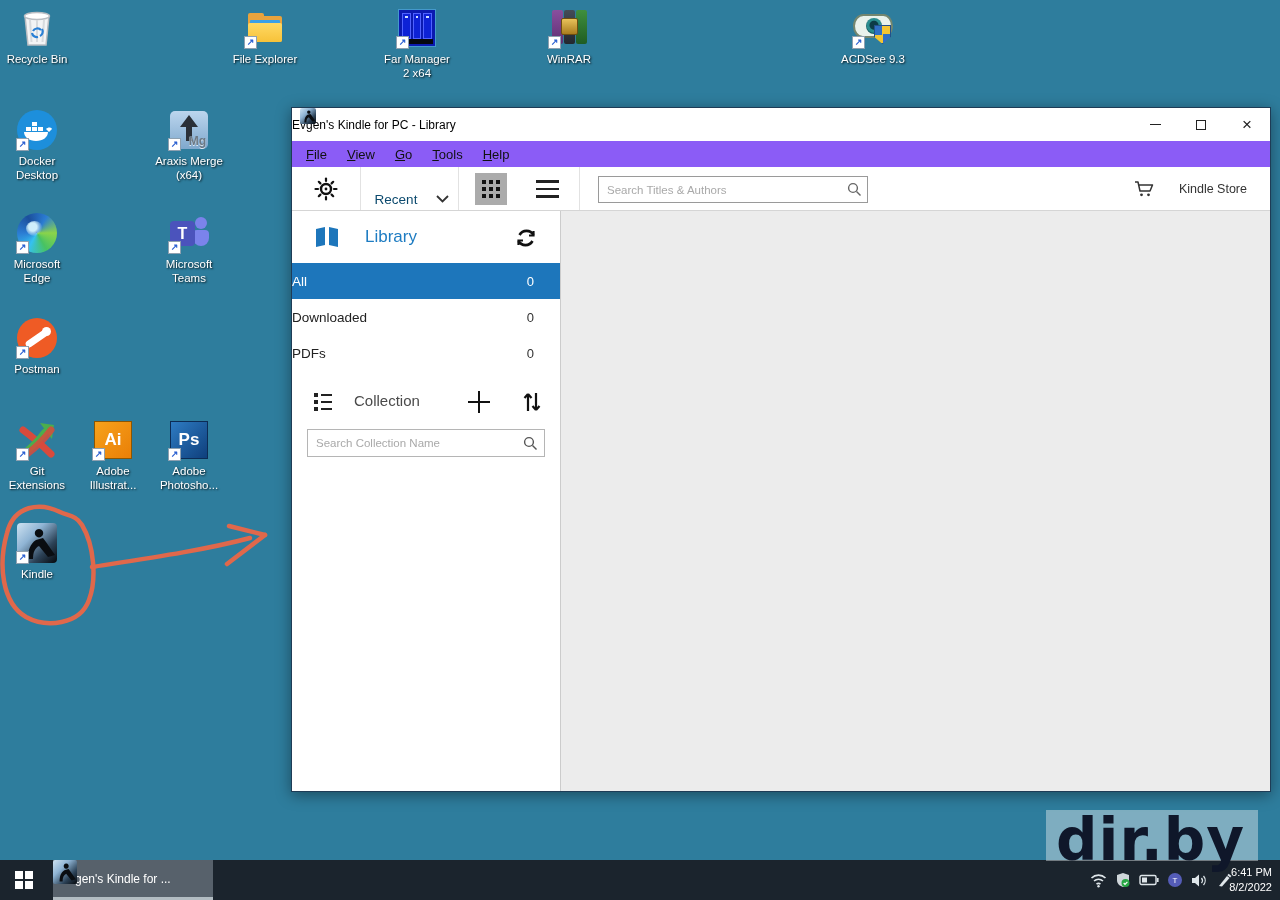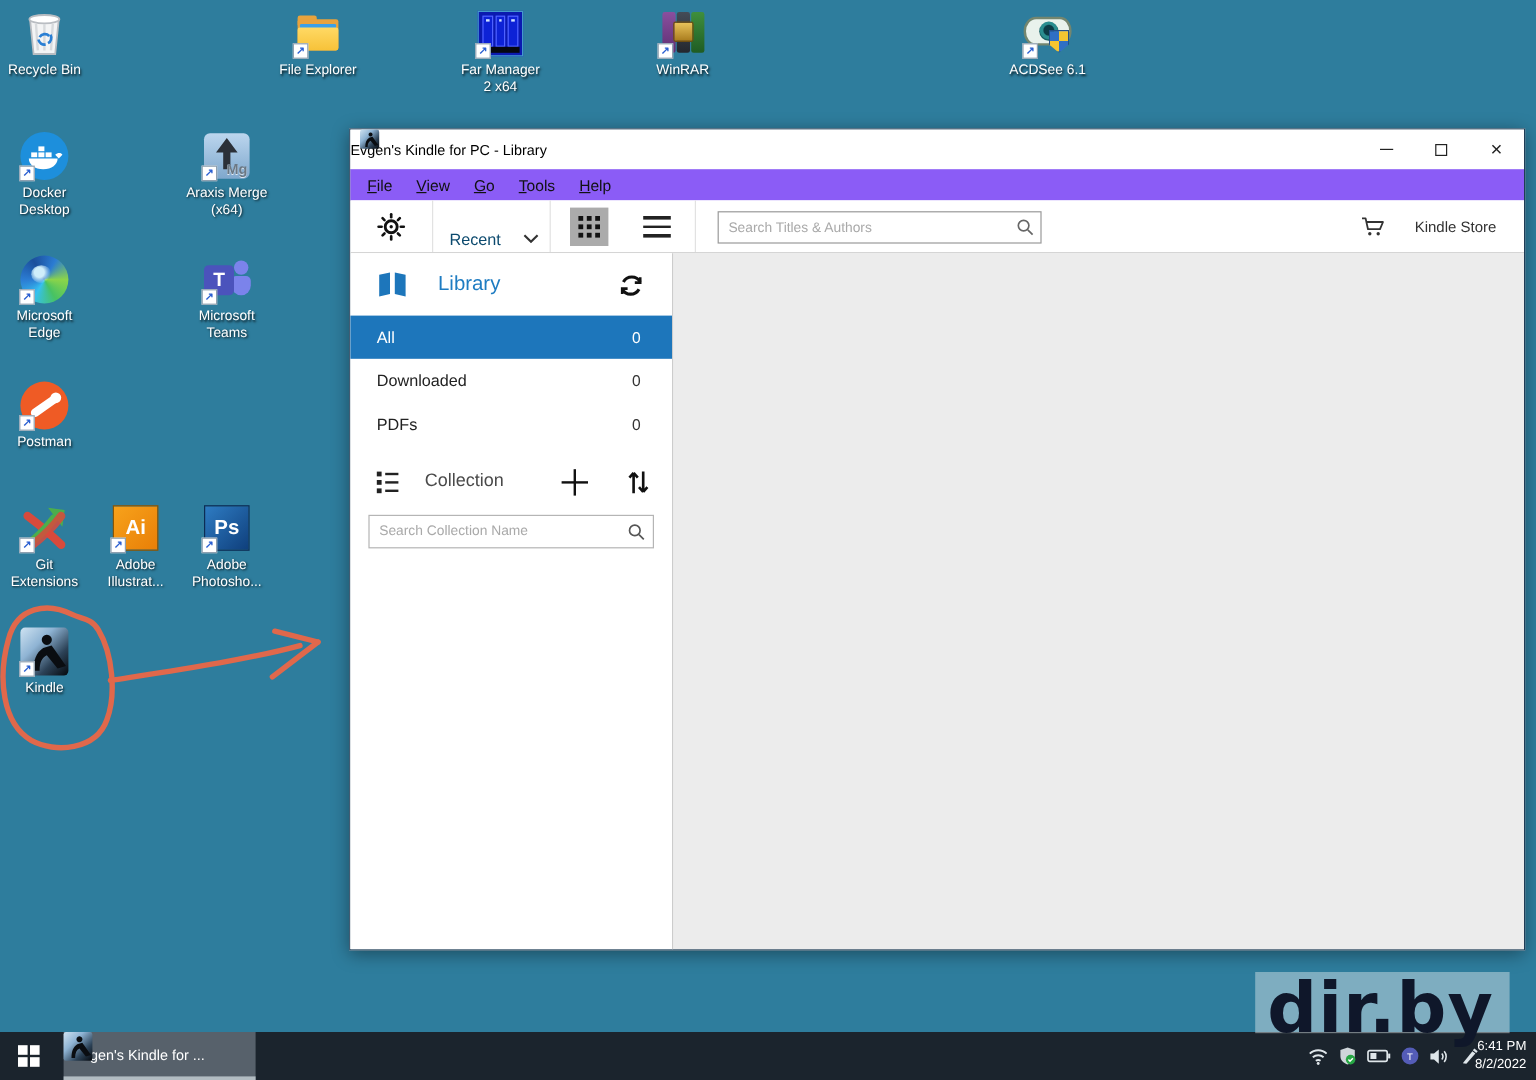--- a/index.html
+++ b/index.html
@@ -112,21 +112,21 @@
   .sidebar { width:269px; background:#fff; border-right:1px solid #ccc; position:relative; }
   .content { flex:1; background:#ececec; }
 
   .lib-head { position:absolute; left:0; top:12px; width:100%; height:32px; }
   .lib-title { position:absolute; left:60px; top:4px; font-size:17px; color:#1e7cc2;margin-left:13px; }
   .book-ic { position:absolute; left:22px; top:3px; }
   .refresh-btn { position:absolute; right:22px; top:3px; width:24px; height:24px; display:flex; align-items:center; justify-content:center; }
 
   .libitems { position:absolute; left:0; top:52px; width:100%; }
   .libitem { position:relative; height:36px; display:flex; align-items:center; font-size:13.5px; color:#222; }
-  .libitem .lbl { margin-left:22px; }
+  .libitem .lbl { }
   .libitem .cnt { margin-left:auto; margin-right:26px; font-size:13px; color:#333; }
   .libitem.sel { background:#1d76bb; color:#fff; }
   .libitem.sel .cnt { color:#fff; }
 
   .coll-head { position:absolute; left:0; top:172px; width:100%; height:40px; }
   .coll-title { position:absolute; left:62px; top:9px; font-size:15px; color:#4a4a4a; }
   .list-ic { position:absolute; left:22px; top:10px; display:flex; flex-direction:column; gap:3.5px; }
   .list-ic span { display:flex; gap:3px; align-items:center; }
   .list-ic b { width:3.5px; height:3.5px; background:#222; }
   .list-ic i { width:11px; height:2.5px; background:#222; }
@@ -214,21 +214,21 @@
     <div class="dlabel">WinRAR</div>
   </div>
 
   <div class="dicon p-acdsee">
     <div class="art">
       <span class="art-eye"></span>
         <span class="art-iris"></span>
         <span class="art-shield"></span>
       <span class="sc">↗</span>
     </div>
-    <div class="dlabel">ACDSee 6.1</div>
+    <div class="dlabel">ACDSee 9.3</div>
   </div>
 
   <div class="dicon p-docker">
     <div class="art">
       <span class="art-docker"></span>
       <svg width="40" height="40" viewBox="0 0 40 40" style="position:absolute;left:0;top:0">
         <g fill="#fff">
           <rect x="9" y="17" width="5" height="4"></rect>
             <rect x="15" y="17" width="5" height="4"></rect>
             <rect x="21" y="17" width="5" height="4"></rect>

